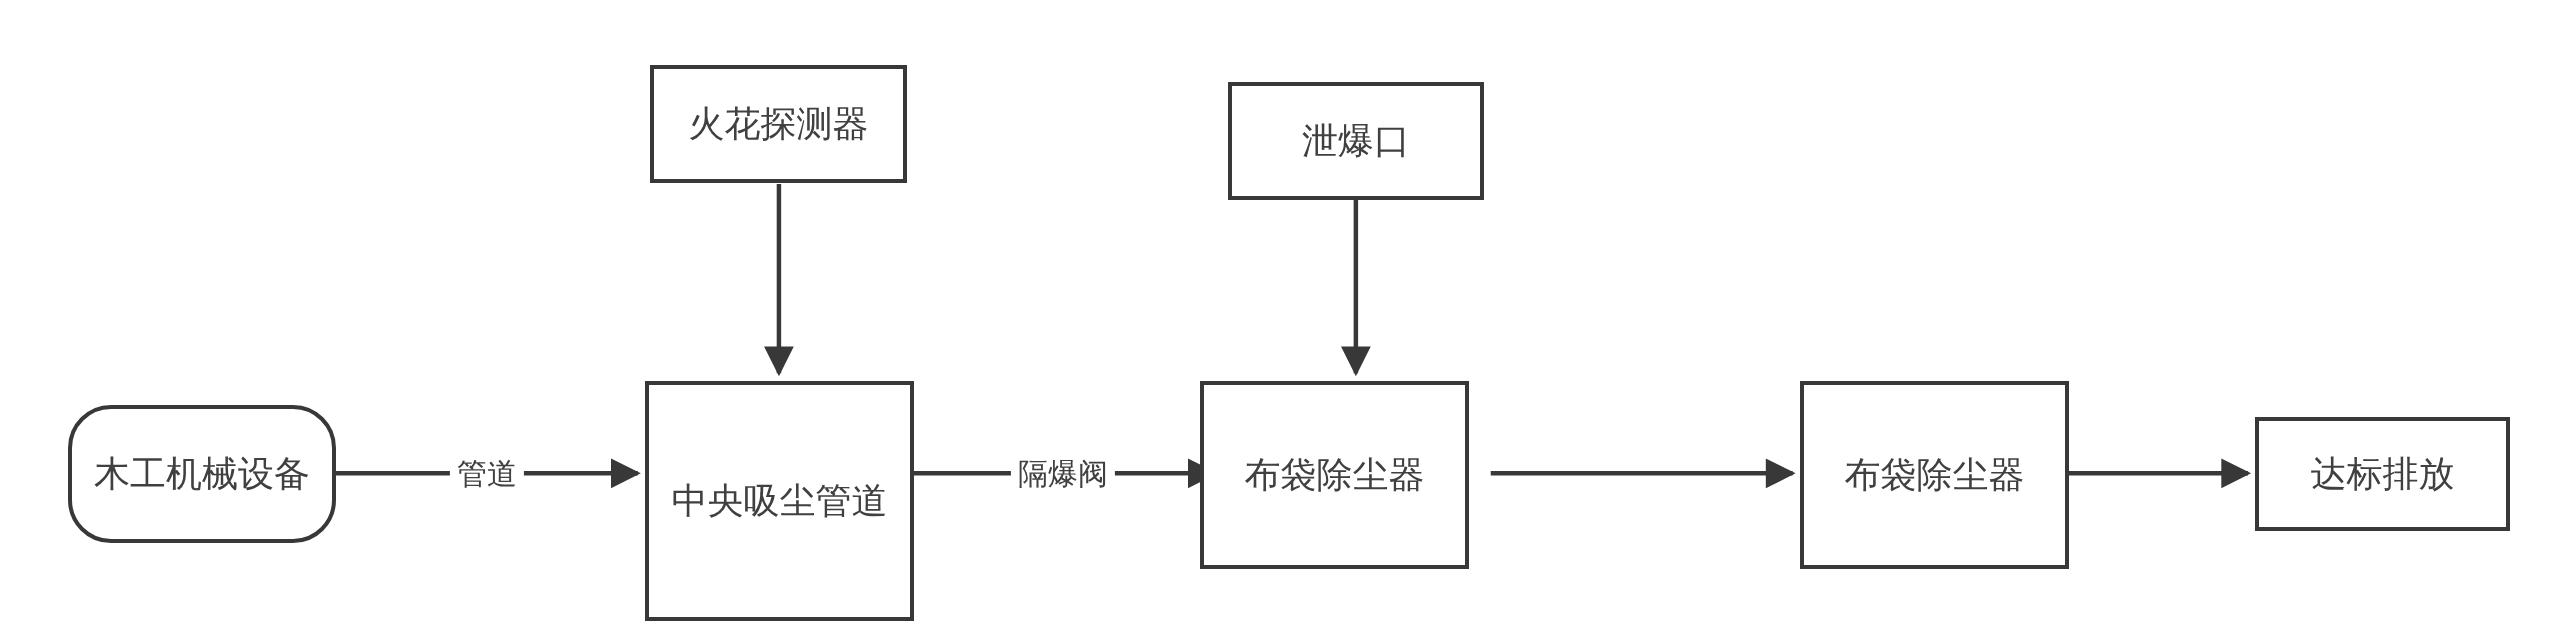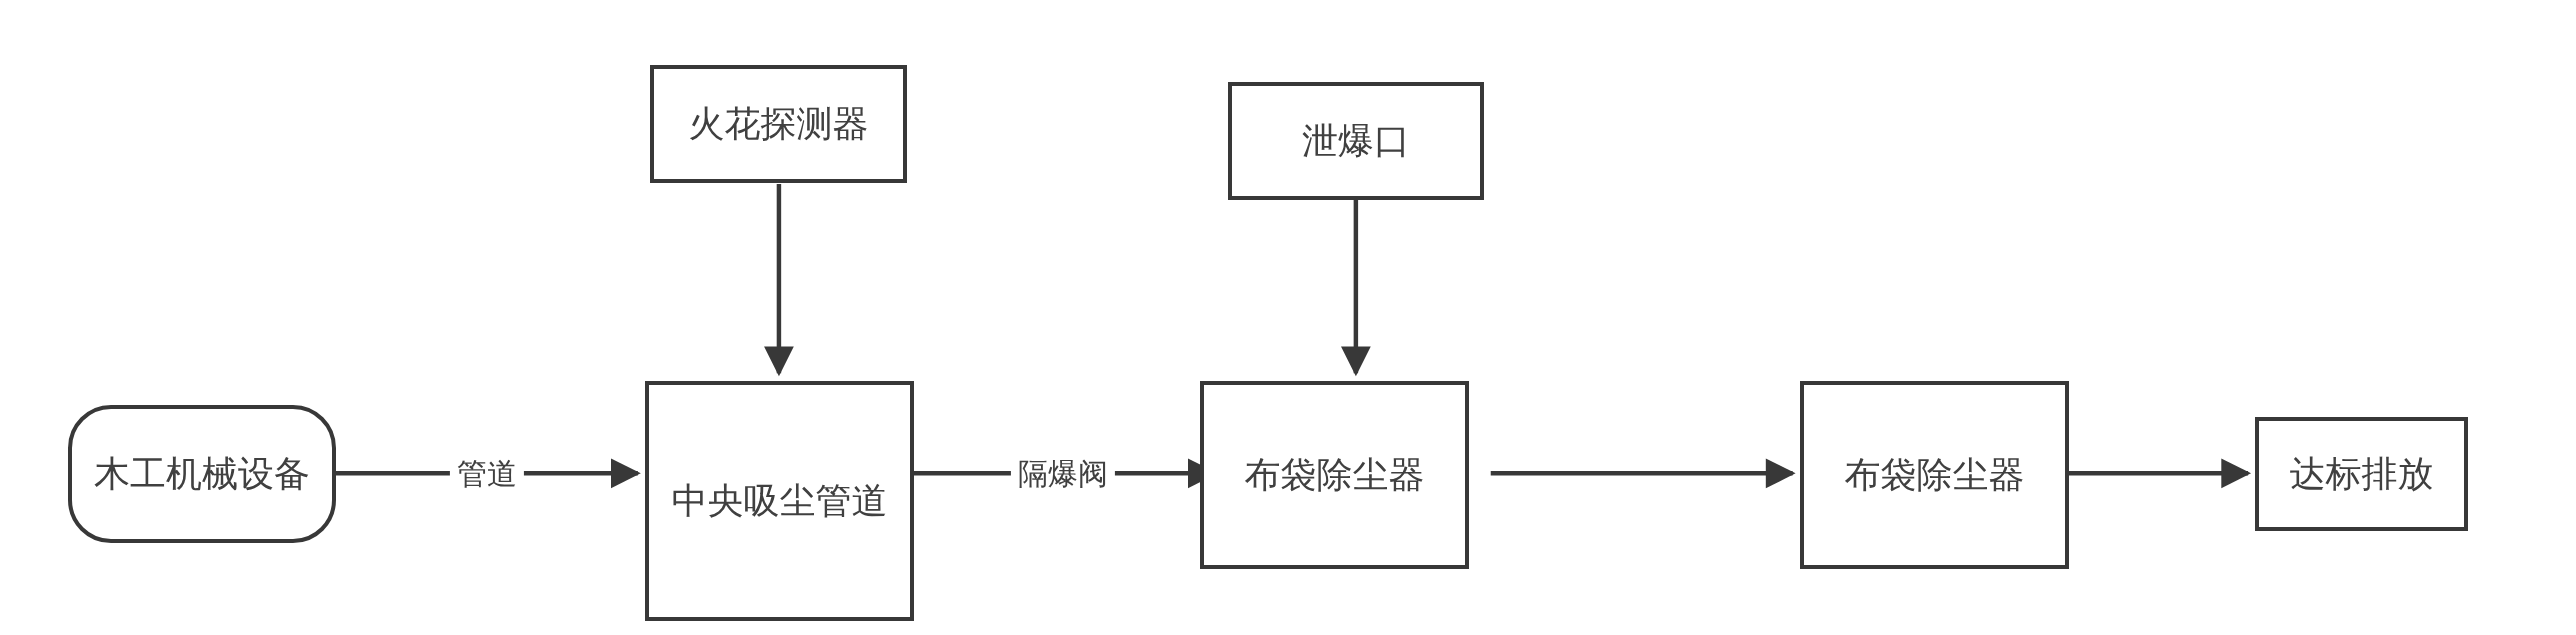--- a/index.html
+++ b/index.html
@@ -89,21 +89,21 @@
   </div>
 
   <div class="node" style="left:1200px; top:381px; width:269px; height:188px;">
     <span>布袋除尘器</span>
   </div>
 
   <div class="node" style="left:1800px; top:381px; width:269px; height:188px;">
     <span>布袋除尘器</span>
   </div>
 
-  <div class="node" style="left:2255px; top:417px; width:213px; height:114px;">
+  <div class="node" style="left:2255px; top:417px; width:255px; height:114px;">
     <span>达标排放</span>
   </div>
 
   <div class="edge-label" style="left:487px; top:473px;">管道</div>
 
   <div class="edge-label" style="left:1063px; top:473px;">隔爆阀</div>
 
 </div>
 
 

